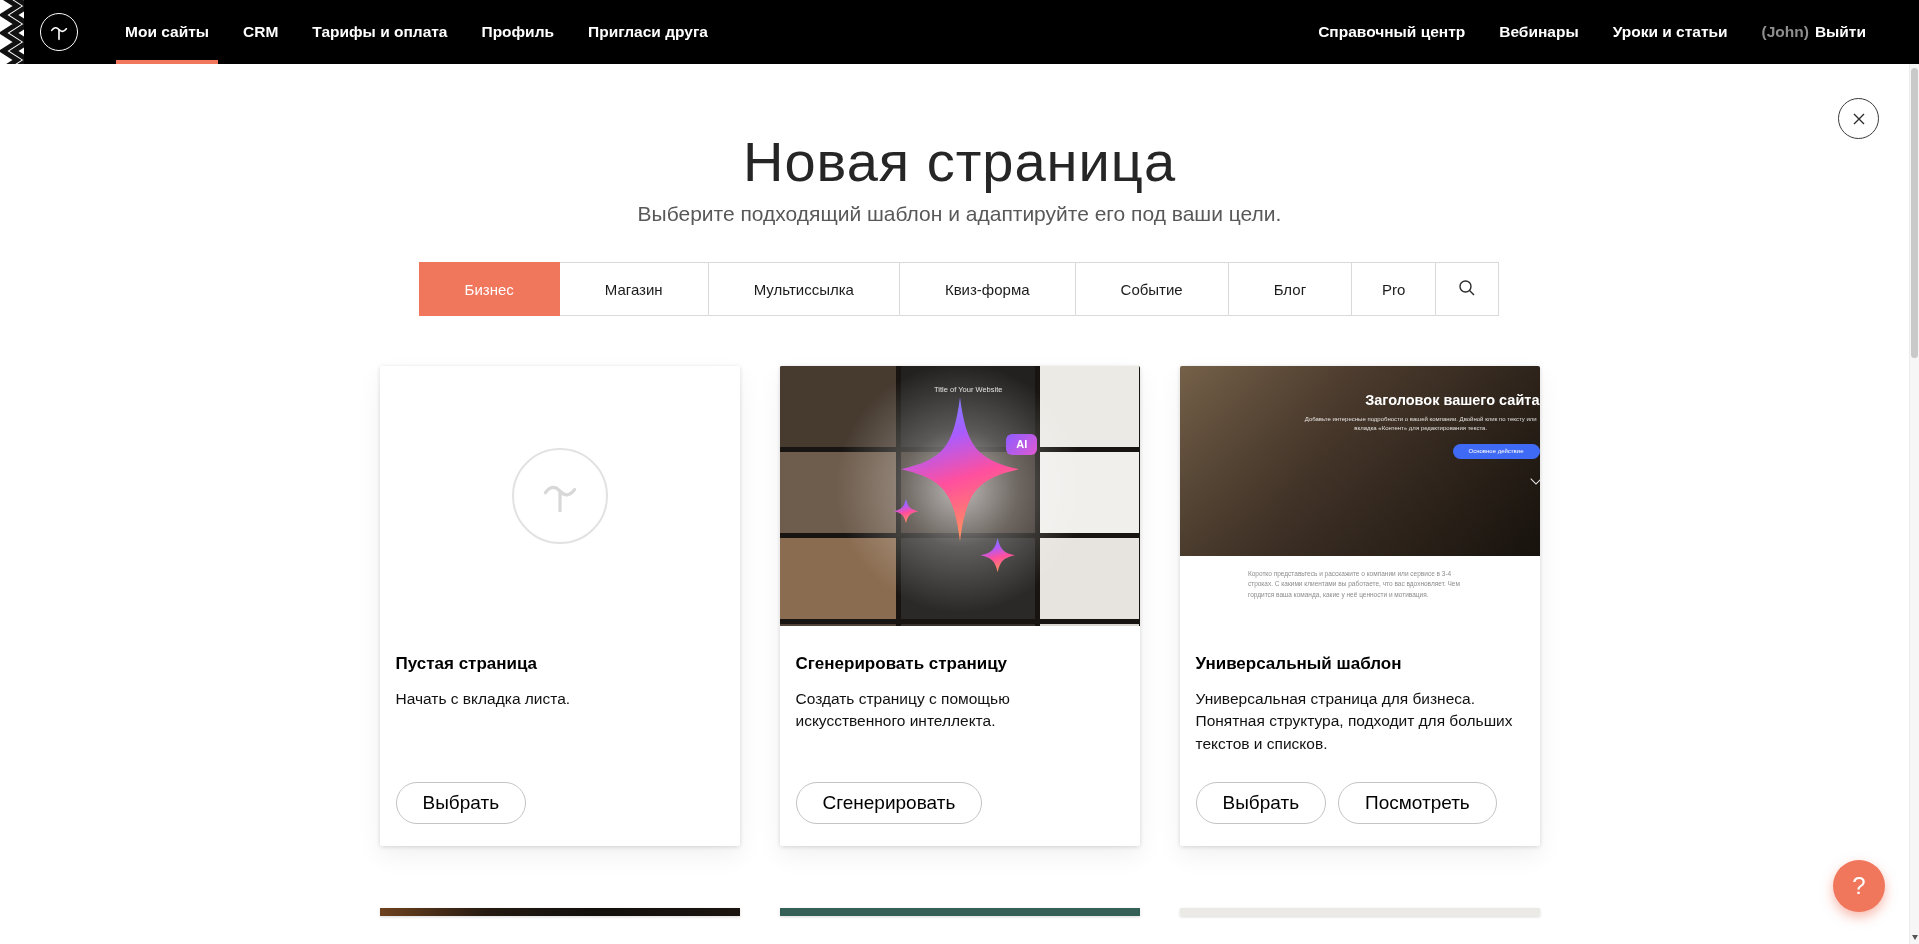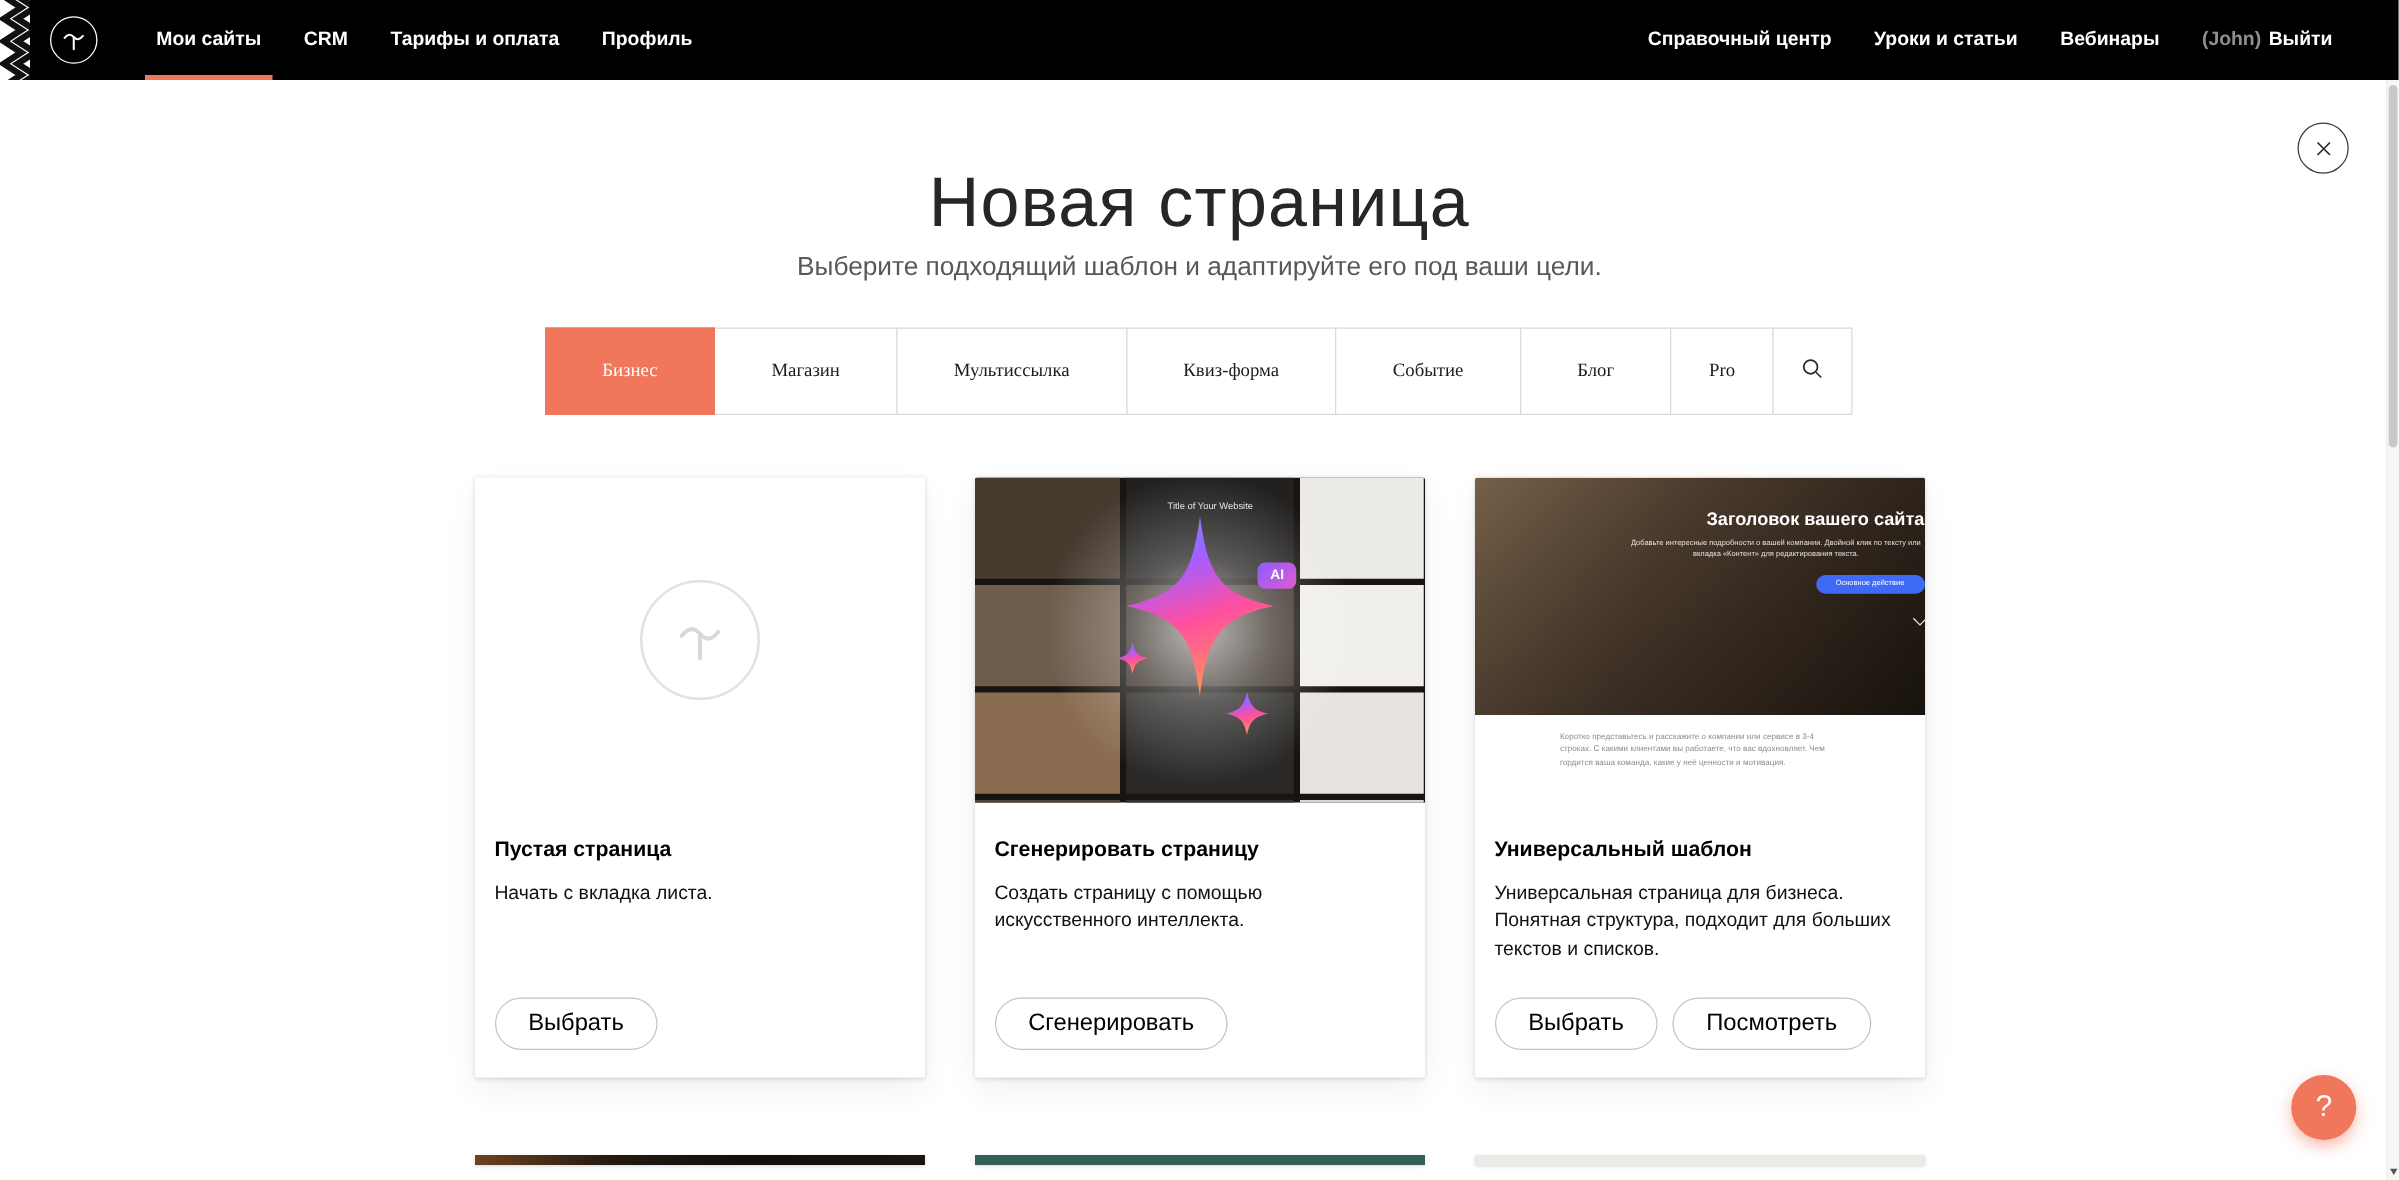--- a/index.html
+++ b/index.html
@@ -40,23 +40,23 @@
     font-size:56px; font-weight:200; letter-spacing:1px; color:#262626; line-height:1;
   }
   .page-subtitle{
     margin-top:12px; text-align:center;
     font-size:21px; color:#585858;
   }
 
   
   .tabs{ margin-top:36px; display:flex; justify-content:center; }
   .tab{
-    height:70px; padding:0 45px; display:flex; align-items:center;
+    height:54px; padding:0 45px; display:flex; align-items:center;
     background:#fff; border:1px solid #d9d9d9; margin-left:-1px;
-    font-family:Liberation Serif, serif; font-size:15px; color:#1c1c1c; cursor:pointer; white-space:nowrap;
+    font-family:Liberation Sans, sans-serif; font-size:15px; color:#1c1c1c; cursor:pointer; white-space:nowrap;
   }
   .tab.pro{ padding:0 30px; }
   .tab.search{ padding:0 22px; }
   .tab.active{ background:#f0765c; border-color:#f0765c; color:#fff; position:relative; z-index:1; }
 
   
   .cards{
     width:1160px; margin:50px auto 0;
     display:grid; grid-template-columns:repeat(3,360px); gap:40px;
   }
@@ -198,31 +198,34 @@
       </div>
     <div class="nav-item">
         <span>CRM</span>
       </div>
     <div class="nav-item">
         <span>Тарифы и оплата</span>
       </div>
     <div class="nav-item">
         <span>Профиль</span>
       </div>
+    <div class="nav-item">
+        <span>Пригласи друга</span>
+      </div>
   </nav>
 
   <nav class="nav-right">
     <div class="nav-item">
         <span>Справочный центр</span>
       </div>
     <div class="nav-item">
+        <span>Вебинары</span>
+      </div>
+    <div class="nav-item">
         <span>Уроки и статьи</span>
-      </div>
-    <div class="nav-item">
-        <span>Вебинары</span>
       </div>
     <div class="nav-item">
       <span class="user-prefix">(John)</span>
       <span>Выйти</span>
     </div>
   </nav>
 </header>
 
 <main>
 

